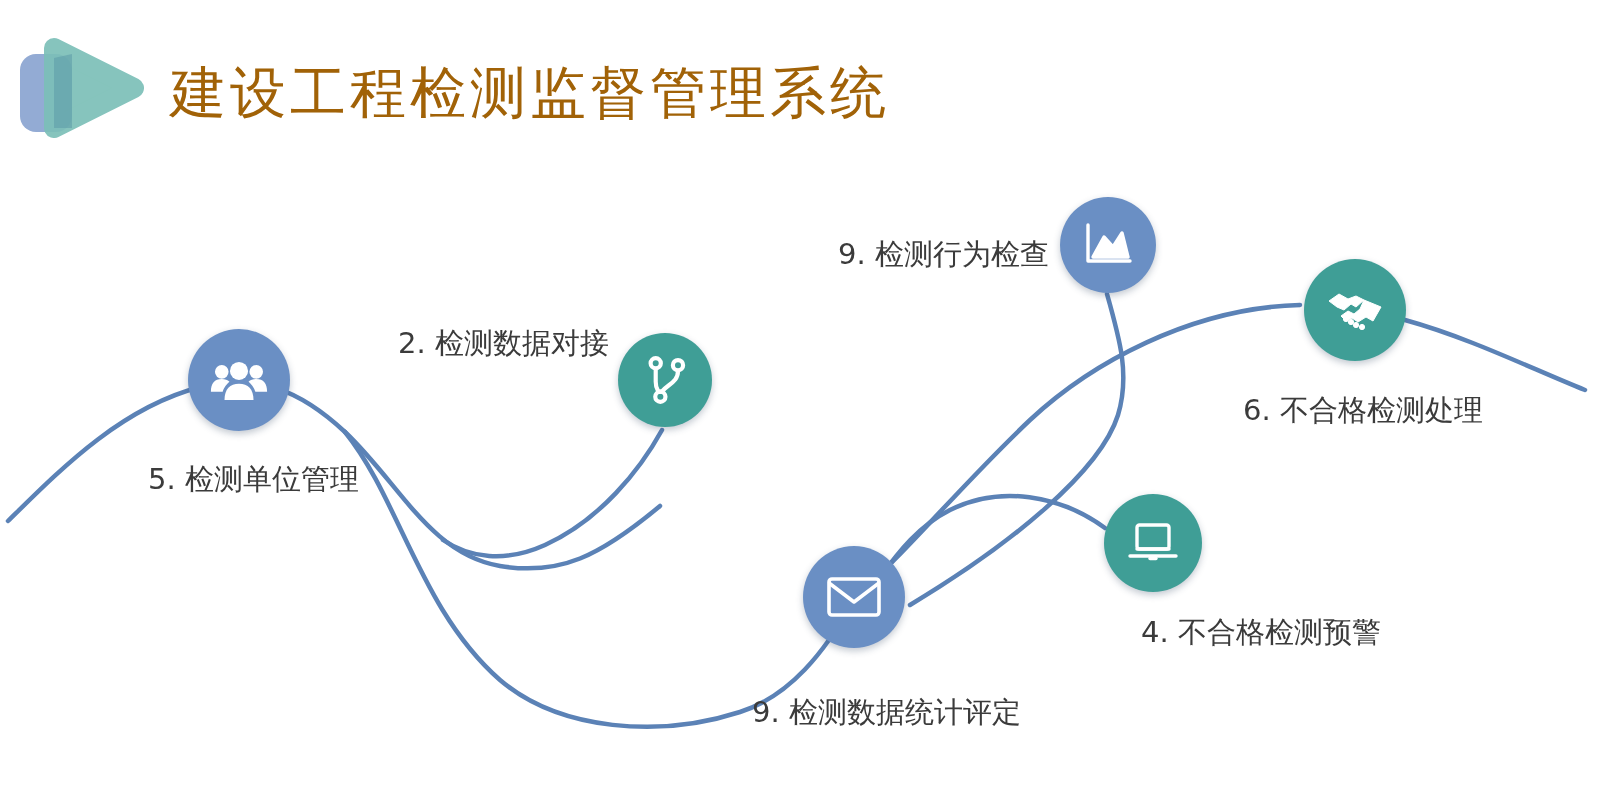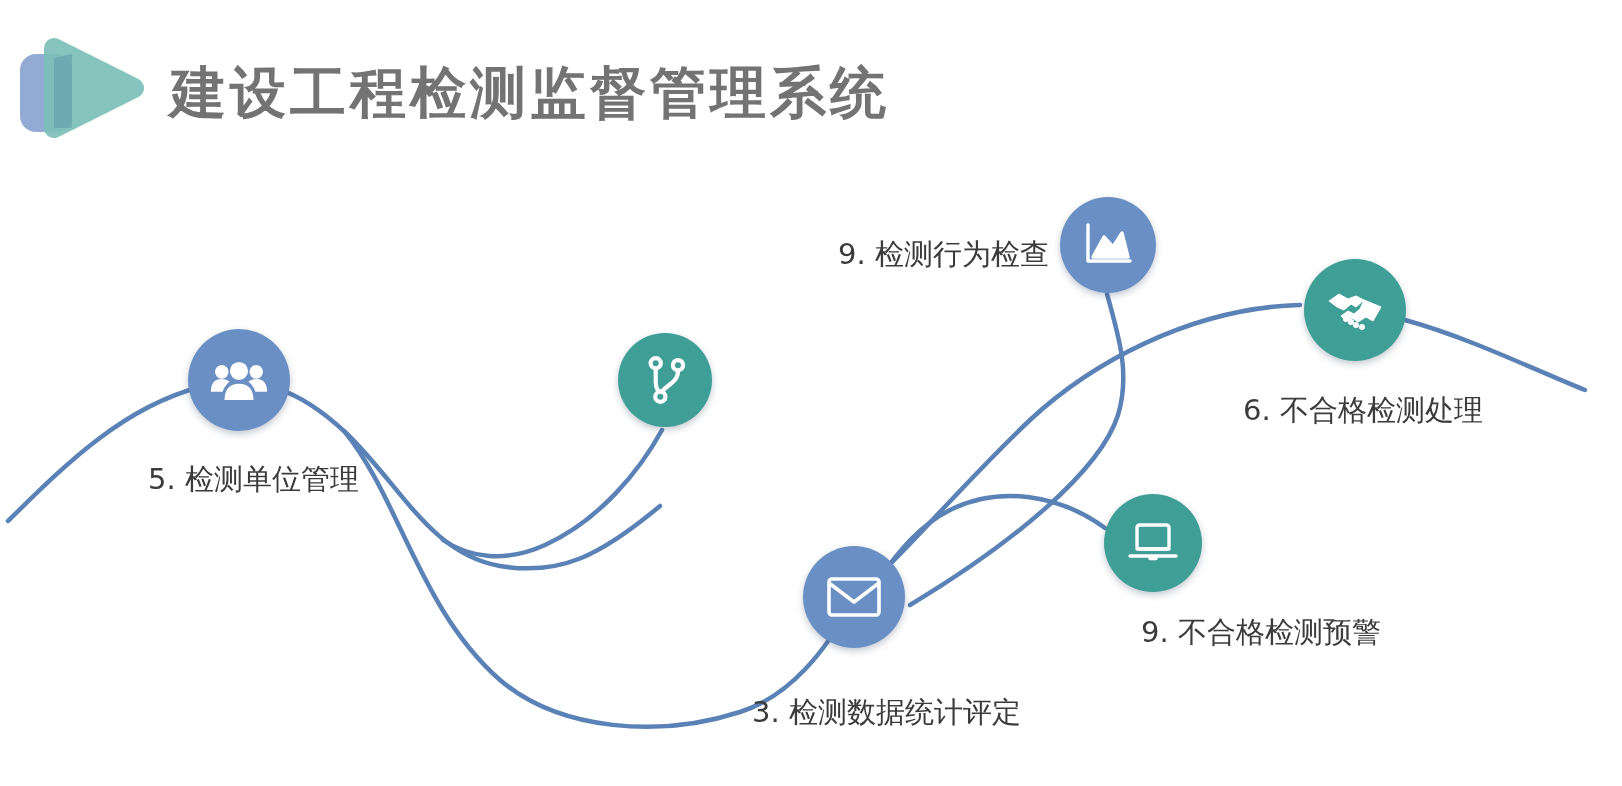--- a/index.html
+++ b/index.html
@@ -32,22 +32,22 @@
     width: 140px;
     height: 120px;
   }
   #page-title {
     position: absolute;
     left: 170px;
     top: 58px;
     font-size: 56px;
     line-height: 70px;
     letter-spacing: 4px;
-    color: #737373;
-    font-weight: 700;
+    color: #a16207;
+    font-weight: 400;
     white-space: nowrap;
     font-family: "DejaVu Sans", "Liberation Sans", sans-serif;
   }
 
   
   #flow {
     position: absolute;
     left: 0;
     top: 0;
     width: 1622px;
@@ -160,30 +160,31 @@
     <svg width="48" height="52" viewBox="0 0 48 56">
       <g fill="none" stroke="#ffffff" stroke-width="4.5" stroke-linecap="round">
         <circle cx="14" cy="10" r="5.5"></circle>
         <circle cx="38" cy="12" r="5.5"></circle>
         <circle cx="19" cy="46" r="5.5"></circle>
         <path d="M14 16 L14 30 C14 38, 18 42, 19 40.5"></path>
         <path d="M38 18 C38 30, 28 32, 21 40"></path>
       </g>
     </svg>
   </div>
+  <div class="node-label" style="left:398px; top:326px;">2. 检测数据对接</div>
 
   <div class="node" style="left:803px; top:546px; width:102px; height:102px; background:#6a8fc4;">
     <svg width="56" height="44" viewBox="0 0 56 44">
       <g fill="none" stroke="#ffffff" stroke-width="3.6" stroke-linejoin="round">
         <rect x="3" y="4" width="50" height="36" rx="3"></rect>
         <path d="M3 8 L28 27 L53 8"></path>
       </g>
     </svg>
   </div>
-  <div class="node-label" style="left:752px; top:695px;">3. 检测数据统计评定</div>
+  <div class="node-label" style="left:752px; top:695px;">9. 检测数据统计评定</div>
 
   <div class="node" style="left:1060px; top:197px; width:96px; height:96px; background:#6a8fc4;">
     <svg width="52" height="48" viewBox="0 0 52 48">
       <g stroke="#ffffff" fill="none" stroke-width="3.4" stroke-linejoin="round" stroke-linecap="round">
         <path d="M6 4 L6 40 L48 40"></path>
         <path d="M11 36 L22 16 L31 26 L40 12 L46 36 Z" fill="#ffffff" stroke="#ffffff"></path>
       </g>
     </svg>
   </div>
   <div class="node-label" style="left:838px; top:237px;">9. 检测行为检查</div>
@@ -191,21 +192,21 @@
   <div class="node" style="left:1104px; top:494px; width:98px; height:98px; background:#3f9e96;">
     <svg width="54" height="46" viewBox="0 0 54 46">
       <g fill="none" stroke="#ffffff" stroke-width="3.4" stroke-linejoin="round" stroke-linecap="round">
         <rect x="11" y="5" width="32" height="24" rx="2.5"></rect>
         <path d="M4 36 L50 36"></path>
         <path d="M11 29 L43 29"></path>
         <path d="M24 38.5 L30 38.5"></path>
       </g>
     </svg>
   </div>
-  <div class="node-label" style="left:1141px; top:615px;">9. 不合格检测预警</div>
+  <div class="node-label" style="left:1141px; top:615px;">4. 不合格检测预警</div>
 
   <div class="node" style="left:1304px; top:259px; width:102px; height:102px; background:#3f9e96;">
     <svg width="58" height="46" viewBox="0 0 58 46">
       <g fill="#ffffff" stroke="#ffffff" stroke-width="1" stroke-linejoin="round">
         <path d="M3 14 L13 7 L22 12 L30 9 L38 13 L30 20 L25 17 L18 23 L11 20 Z"></path>
         <path d="M38 13 L55 20 L47 34 L40 30 L32 35 L26 31 L20 34 L15 29 L22 24 L28 27 L34 22 Z"></path>
         <circle cx="20" cy="32" r="2.6"></circle>
         <circle cx="25" cy="35" r="2.6"></circle>
         <circle cx="30" cy="38" r="2.6"></circle>
         <circle cx="36" cy="40" r="2.6"></circle>

